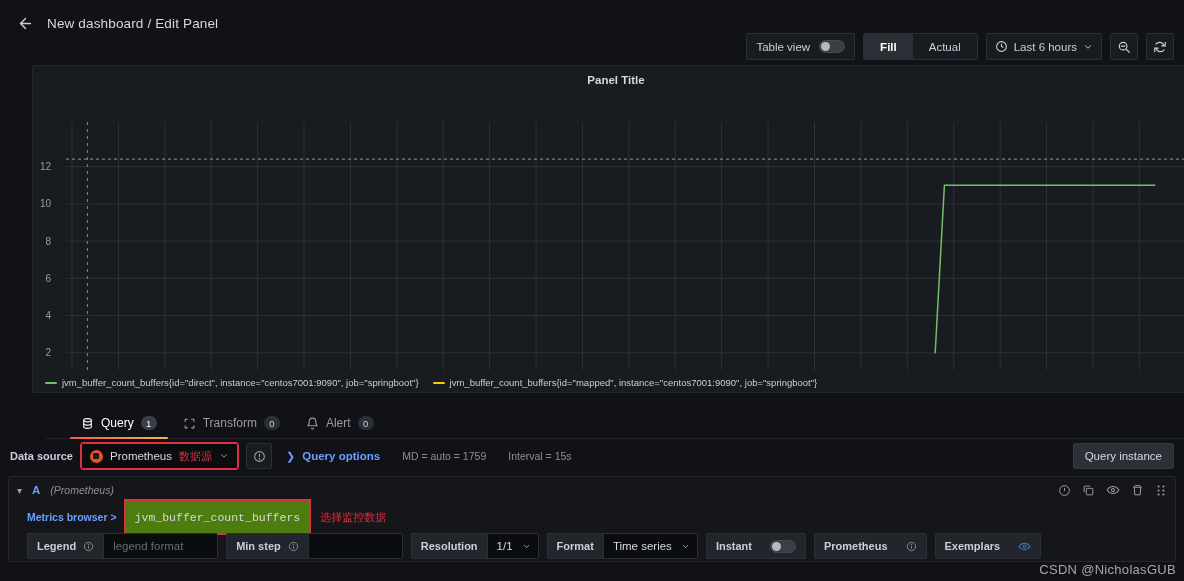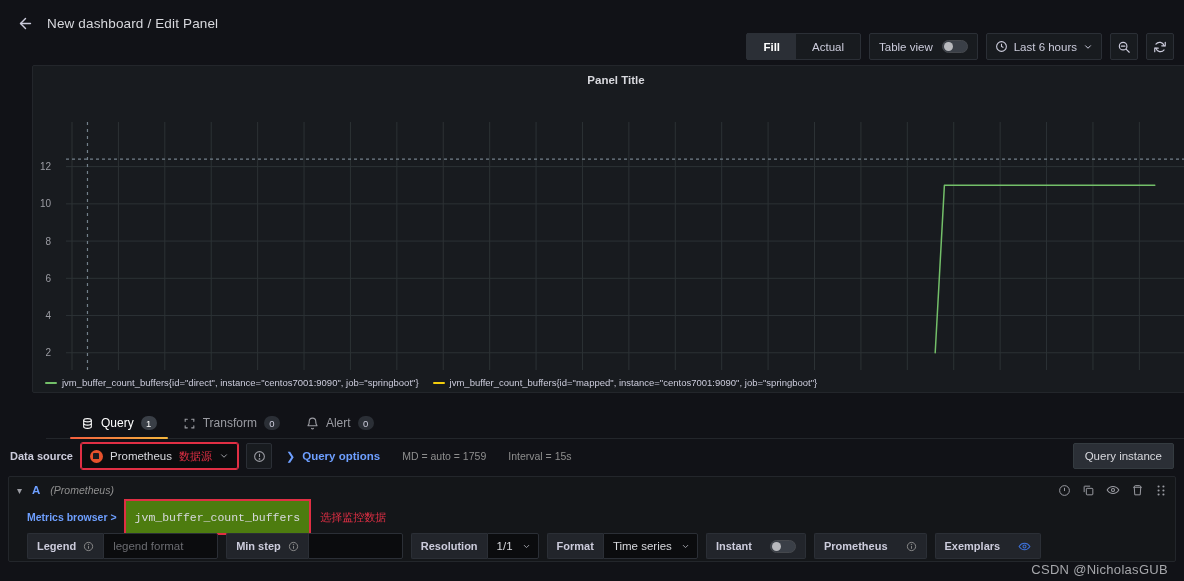--- a/index.html
+++ b/index.html
@@ -219,51 +219,51 @@
   }
   .info-i { color: #8e8e8e; display: flex; align-items: center; }
   .toggle-sm {
     width: 26px; height: 13px; border-radius: 7px;
     background: #3a3f47; position: relative; cursor: pointer; border: 1px solid #45484d;
   }
   .toggle-sm .knob { position: absolute; left: 1px; top: 1px; width: 9px; height: 9px; border-radius: 50%; background: #b8b9bd; }
   .exemplar-eye { color: #3d71d9; display: flex; align-items: center; }
 
   .watermark {
-    position: absolute; right: 16px; bottom: 4px;
+    position: absolute; right: 8px; bottom: 4px;
     font-size: 13px; color: #a6a7ab;
     letter-spacing: .3px;
   }
   svg { display: block; }
 </style>
 </head>
 <body>
 
 <div class="topbar">
   <div class="back-btn">
     <svg width="17" height="17" viewBox="0 0 24 24" fill="none" stroke="currentColor" stroke-width="2" stroke-linecap="round" stroke-linejoin="round">
       <line x1="19" y1="12" x2="5" y2="12"></line>
         <polyline points="12 19 5 12 12 5"></polyline>
     </svg>
   </div>
   <div class="crumb">New dashboard / Edit Panel</div>
 
   <div class="topbar-right">
+    <div class="tb-group tb-tableview">
+      <span class="lbl">Table view</span>
+      <span class="toggle">
+          <span class="knob"></span>
+        </span>
+    </div>
+
     <div class="tb-group">
       <div class="seg">
         <div class="item active">Fill</div>
         <div class="item">Actual</div>
       </div>
-    </div>
-
-    <div class="tb-group tb-tableview">
-      <span class="lbl">Table view</span>
-      <span class="toggle">
-          <span class="knob"></span>
-        </span>
     </div>
 
     <div class="tb-group tb-time">
       <svg width="13" height="13" viewBox="0 0 24 24" fill="none" stroke="currentColor" stroke-width="2">
         <circle cx="12" cy="12" r="9"></circle>
           <polyline points="12 7 12 12 15.5 14"></polyline>
       </svg>
       <span class="lbl">Last 6 hours</span>
       <svg width="10" height="10" viewBox="0 0 24 24" fill="none" stroke="currentColor" stroke-width="2.4" stroke-linecap="round">
         <polyline points="6 9 12 15 18 9"></polyline>

